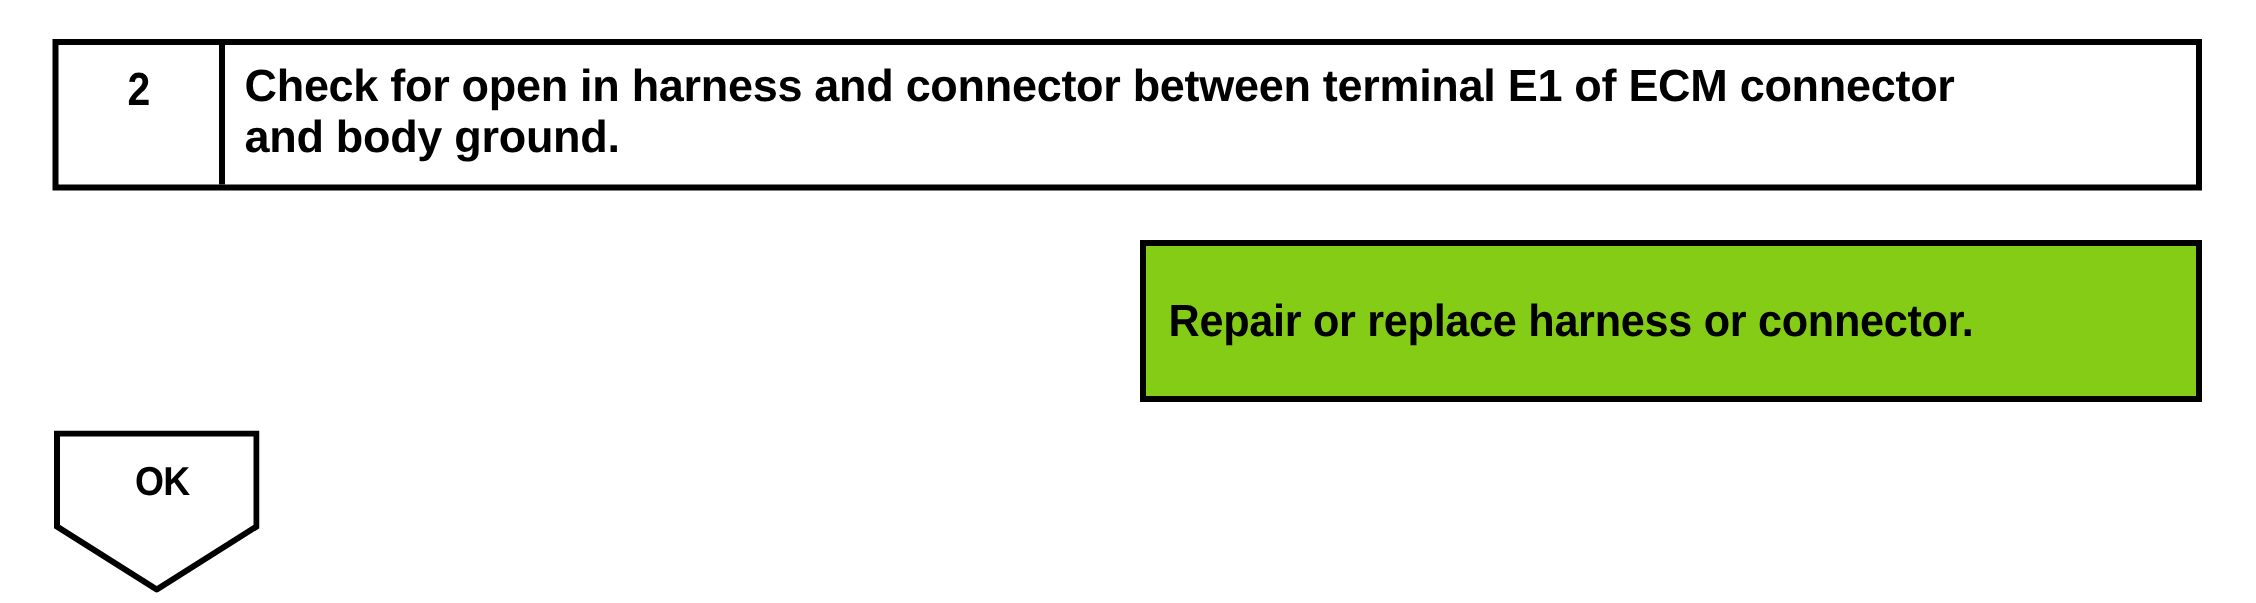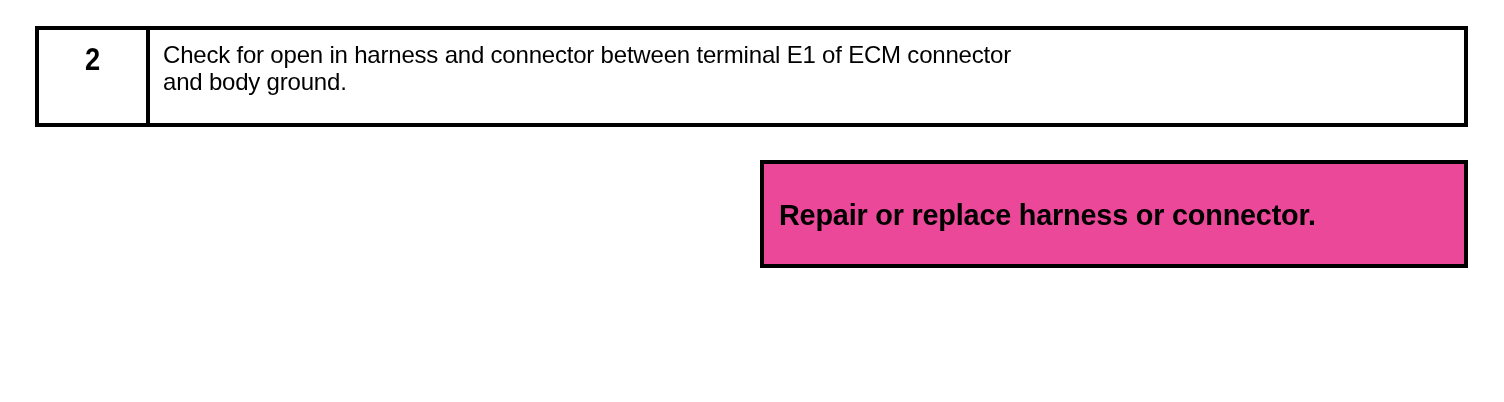--- a/index.html
+++ b/index.html
@@ -53,22 +53,22 @@
     letter-spacing: 0px;
     transform: scaleX(0.88);
   }
   .step-text-cell {
     flex: 1 1 auto;
     box-sizing: border-box;
     padding: 11px 10px 0 13px;
     display: block;
   }
   .step-text {
-    font-size: 24px;
-    font-weight: normal;
+    font-size: 30px;
+    font-weight: bold;
     line-height: 1.14;
     letter-spacing: -0.2px;
     white-space: pre-line;
     transform: scaleX(0.965);
     transform-origin: left top;
   }
 
   
   .ng-tag {
     position: absolute;
@@ -94,21 +94,21 @@
   }
 
   .result-box {
     position: absolute;
     left: 760px;
     top: 160px;
     width: 708px;   
     height: 108px;  
     box-sizing: border-box;
     border: 4px solid #000;
-    background: #ec4899;
+    background: #84cc16;
     display: flex;
     align-items: center;
     padding-left: 15px;
   }
   .result-text {
     font-size: 30px;
     font-weight: bold;
     letter-spacing: -0.2px;
     line-height: 1.1;
     transform: scaleX(0.96);
@@ -154,14 +154,20 @@
       <span class="step-text">Check for open in harness and connector between terminal E1 of ECM connector
 and body ground.</span>
     </div>
   </div>
 
 
   <div class="result-box">
     <span class="result-text">Repair or replace harness or connector.</span>
   </div>
 
+  <div class="ok-tag">
+    <svg viewBox="0 0 137 108" xmlns="http://www.w3.org/2000/svg">
+      <polygon points="2,2 135,2 135,64 68.5,106 2,64" fill="#ffffff" stroke="#000000" stroke-width="4" stroke-linejoin="miter"></polygon>
+    </svg>
+    <span class="ok-label">OK</span>
+  </div>
 
 </div>
 
 </body></html>

